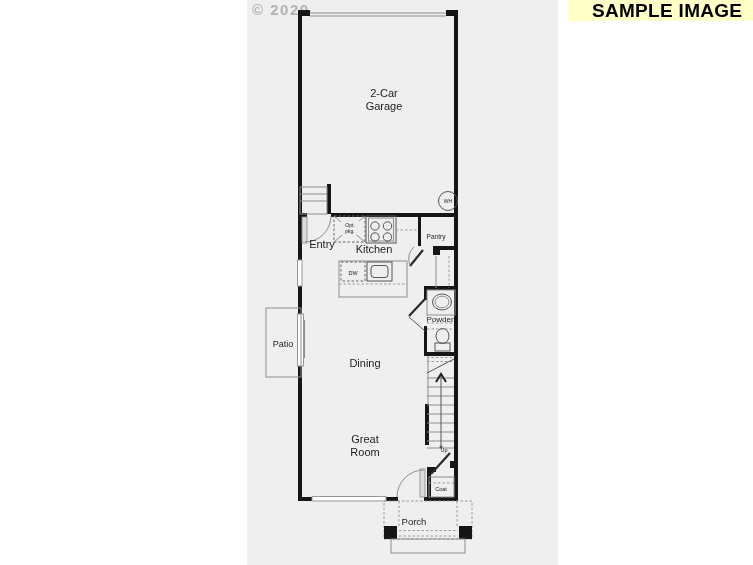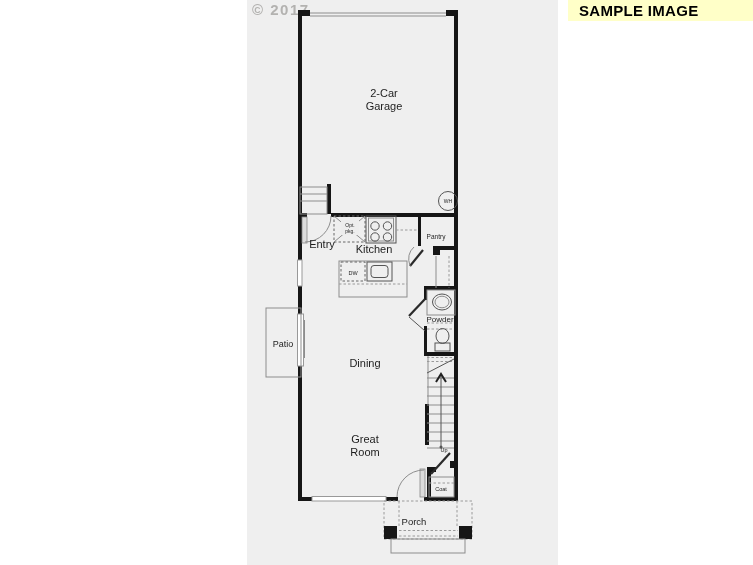--- a/index.html
+++ b/index.html
@@ -4,41 +4,41 @@
 <style>
   html,body{margin:0;padding:0;background:#fff;}
   .stage{position:relative;width:753px;height:565px;background:#fff;overflow:hidden;
          font-family:"Liberation Sans",sans-serif;}
   .scan-band{position:absolute;left:247px;top:0;width:311px;height:565px;
              background:var(--scan_bg,#efefef);}
   .watermark{position:absolute;left:252px;top:1px;font-size:15px;font-weight:bold;
              color:var(--watermark_color,#b3b2b0);letter-spacing:1.5px;}
   .banner{position:absolute;left:568px;top:0;width:185px;height:21px;
           background:var(--banner_bg,#ffffc8);display:flex;align-items:center;}
-  .banner span{font-weight:bold;font-size:15px;color:#000;padding-left:11px;
+  .banner span{font-weight:bold;font-size:19px;color:#000;padding-left:24px;
                letter-spacing:0.3px;white-space:nowrap;}
   svg.plan{position:absolute;left:0;top:0;}
   .wall{fill:var(--wall,#161616);}
   .thin{stroke:#8d8d8d;fill:none;stroke-width:1;}
   .med{stroke:#555;fill:none;stroke-width:1;}
   .dash{stroke:#9a9a9a;fill:none;stroke-width:1;stroke-dasharray:2.5 2;}
   .dashdark{stroke:#666;fill:none;stroke-width:1;stroke-dasharray:2.5 2;}
   .winfill{fill:#ffffff;stroke:#999;stroke-width:1;}
   .leaf{fill:#dcdcdc;stroke:#888;stroke-width:0.8;}
   .doorline{stroke:#2a2a2a;stroke-width:2.2;fill:none;}
   .lbl{fill:#1d1d1d;text-anchor:middle;font-family:"Liberation Sans",sans-serif;}
 </style>
 </head>
 <body>
 
 <div class="stage">
 
   <div class="scan-band"></div>
 
-  <div class="watermark">© 2017</div>
+  <div class="watermark">© 2020</div>
 
   <div class="banner">
     <span>SAMPLE IMAGE</span>
   </div>
 
   <svg class="plan" width="753" height="565" viewBox="0 0 753 565">
 
     <g>
       <rect class="wall" x="298" y="10" width="12" height="6"></rect>
       <rect class="wall" x="446" y="10" width="12" height="6"></rect>

